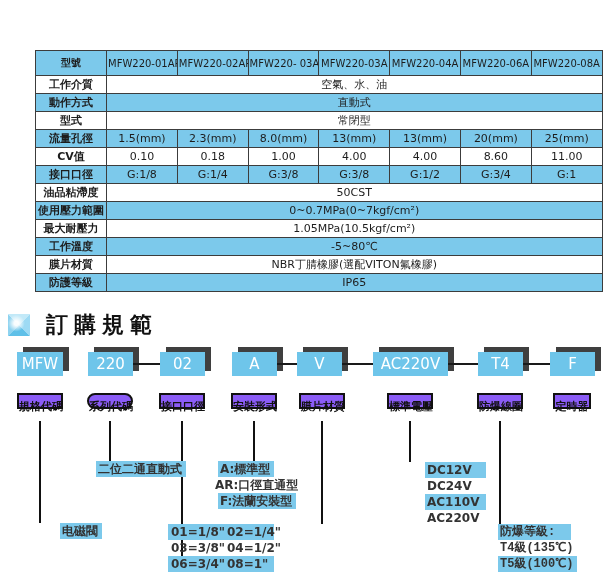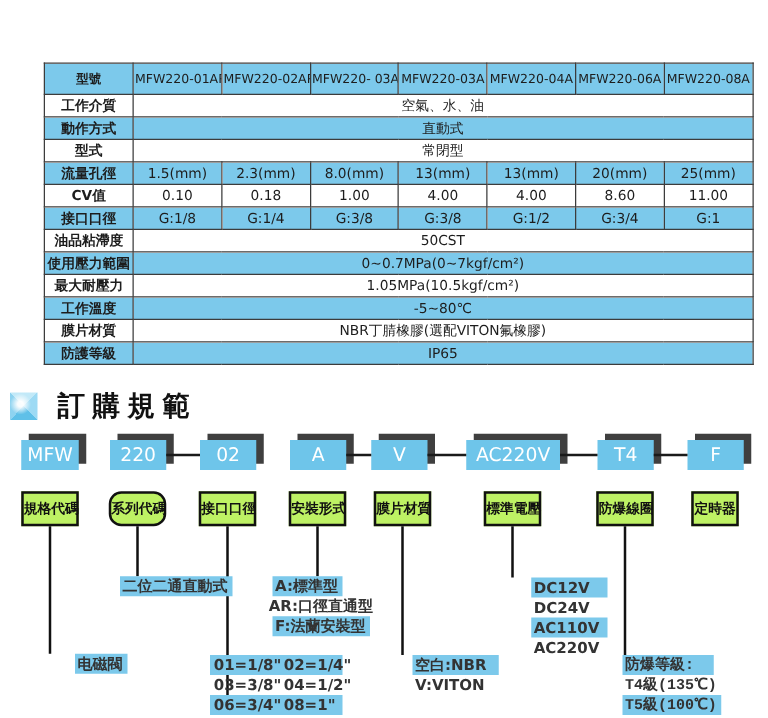--- a/index.html
+++ b/index.html
@@ -28,21 +28,21 @@
   tr.b td { background: #7cc9eb; }
   tr.w td { background: #ffffff; }
 
   
   .code-box { position: absolute; top: 352px; height: 24px; background: #6ec5ea;
     color: #fff; font-size: 15px; font-weight: normal; text-align: center;
     line-height: 24px; box-shadow: 6px -5px 0 0 #3f3f3f; }
   .hconn { position: absolute; top: 363px; height: 2px; background: #1a1a1a; }
 
   
-  .field-box { position: absolute; top: 393px; height: 28px; background: #bef264;
+  .field-box { position: absolute; top: 393px; height: 16px; background: #8b5cf6;
     border: 2px solid #111; color: #111; font-size: 11px; font-weight: bold;
     text-align: center; line-height: 24px; white-space: nowrap; }
   .vline { position: absolute; width: 2px; background: #111; }
 
   
   .ann { position: absolute; font-size: 12px; font-weight: 600; color: #333;
     line-height: 16px; white-space: nowrap; padding-left: 40px; }
   .ann .row { height: 16px; }
   .hl { background: #7cc9eb; }
   .opt { display: inline-block; padding: 0 4px 0 2px; }
@@ -197,24 +197,20 @@
       <span class="ptc1">06=3/4"</span><span class="ptc2">08=1"</span>
     </div>
   </div>
 
   <div class="ann" style="left:173px;top:461px;">
     <div class="row" style="padding-left:5px;"><span class="opt hl">A:標準型</span></div>
     <div class="row"><span class="opt">AR:口徑直通型</span></div>
     <div class="row" style="padding-left:5px;"><span class="opt hl">F:法蘭安裝型</span></div>
   </div>
 
-  <div class="ann" style="left:290px;top:524px;">
-    <div class="row"><span class="opt hl" style="padding-right:10px;">空白:NBR</span></div>
-    <div class="row"><span class="opt">V:VITON</span></div>
-  </div>
 
   <div class="ann" style="left:385px;top:462px;">
     <div class="row"><span class="opt hl" style="padding-right:14px;">DC12V</span></div>
     <div class="row"><span class="opt">DC24V</span></div>
     <div class="row"><span class="opt hl" style="padding-right:7px;">AC110V</span></div>
     <div class="row"><span class="opt">AC220V</span></div>
   </div>
 
   <div class="ann" style="left:458px;top:524px;font-family:Liberation Mono, monospace;">
     <div class="row"><span class="opt hl" style="padding-right:16px;">防爆等級:</span></div>

